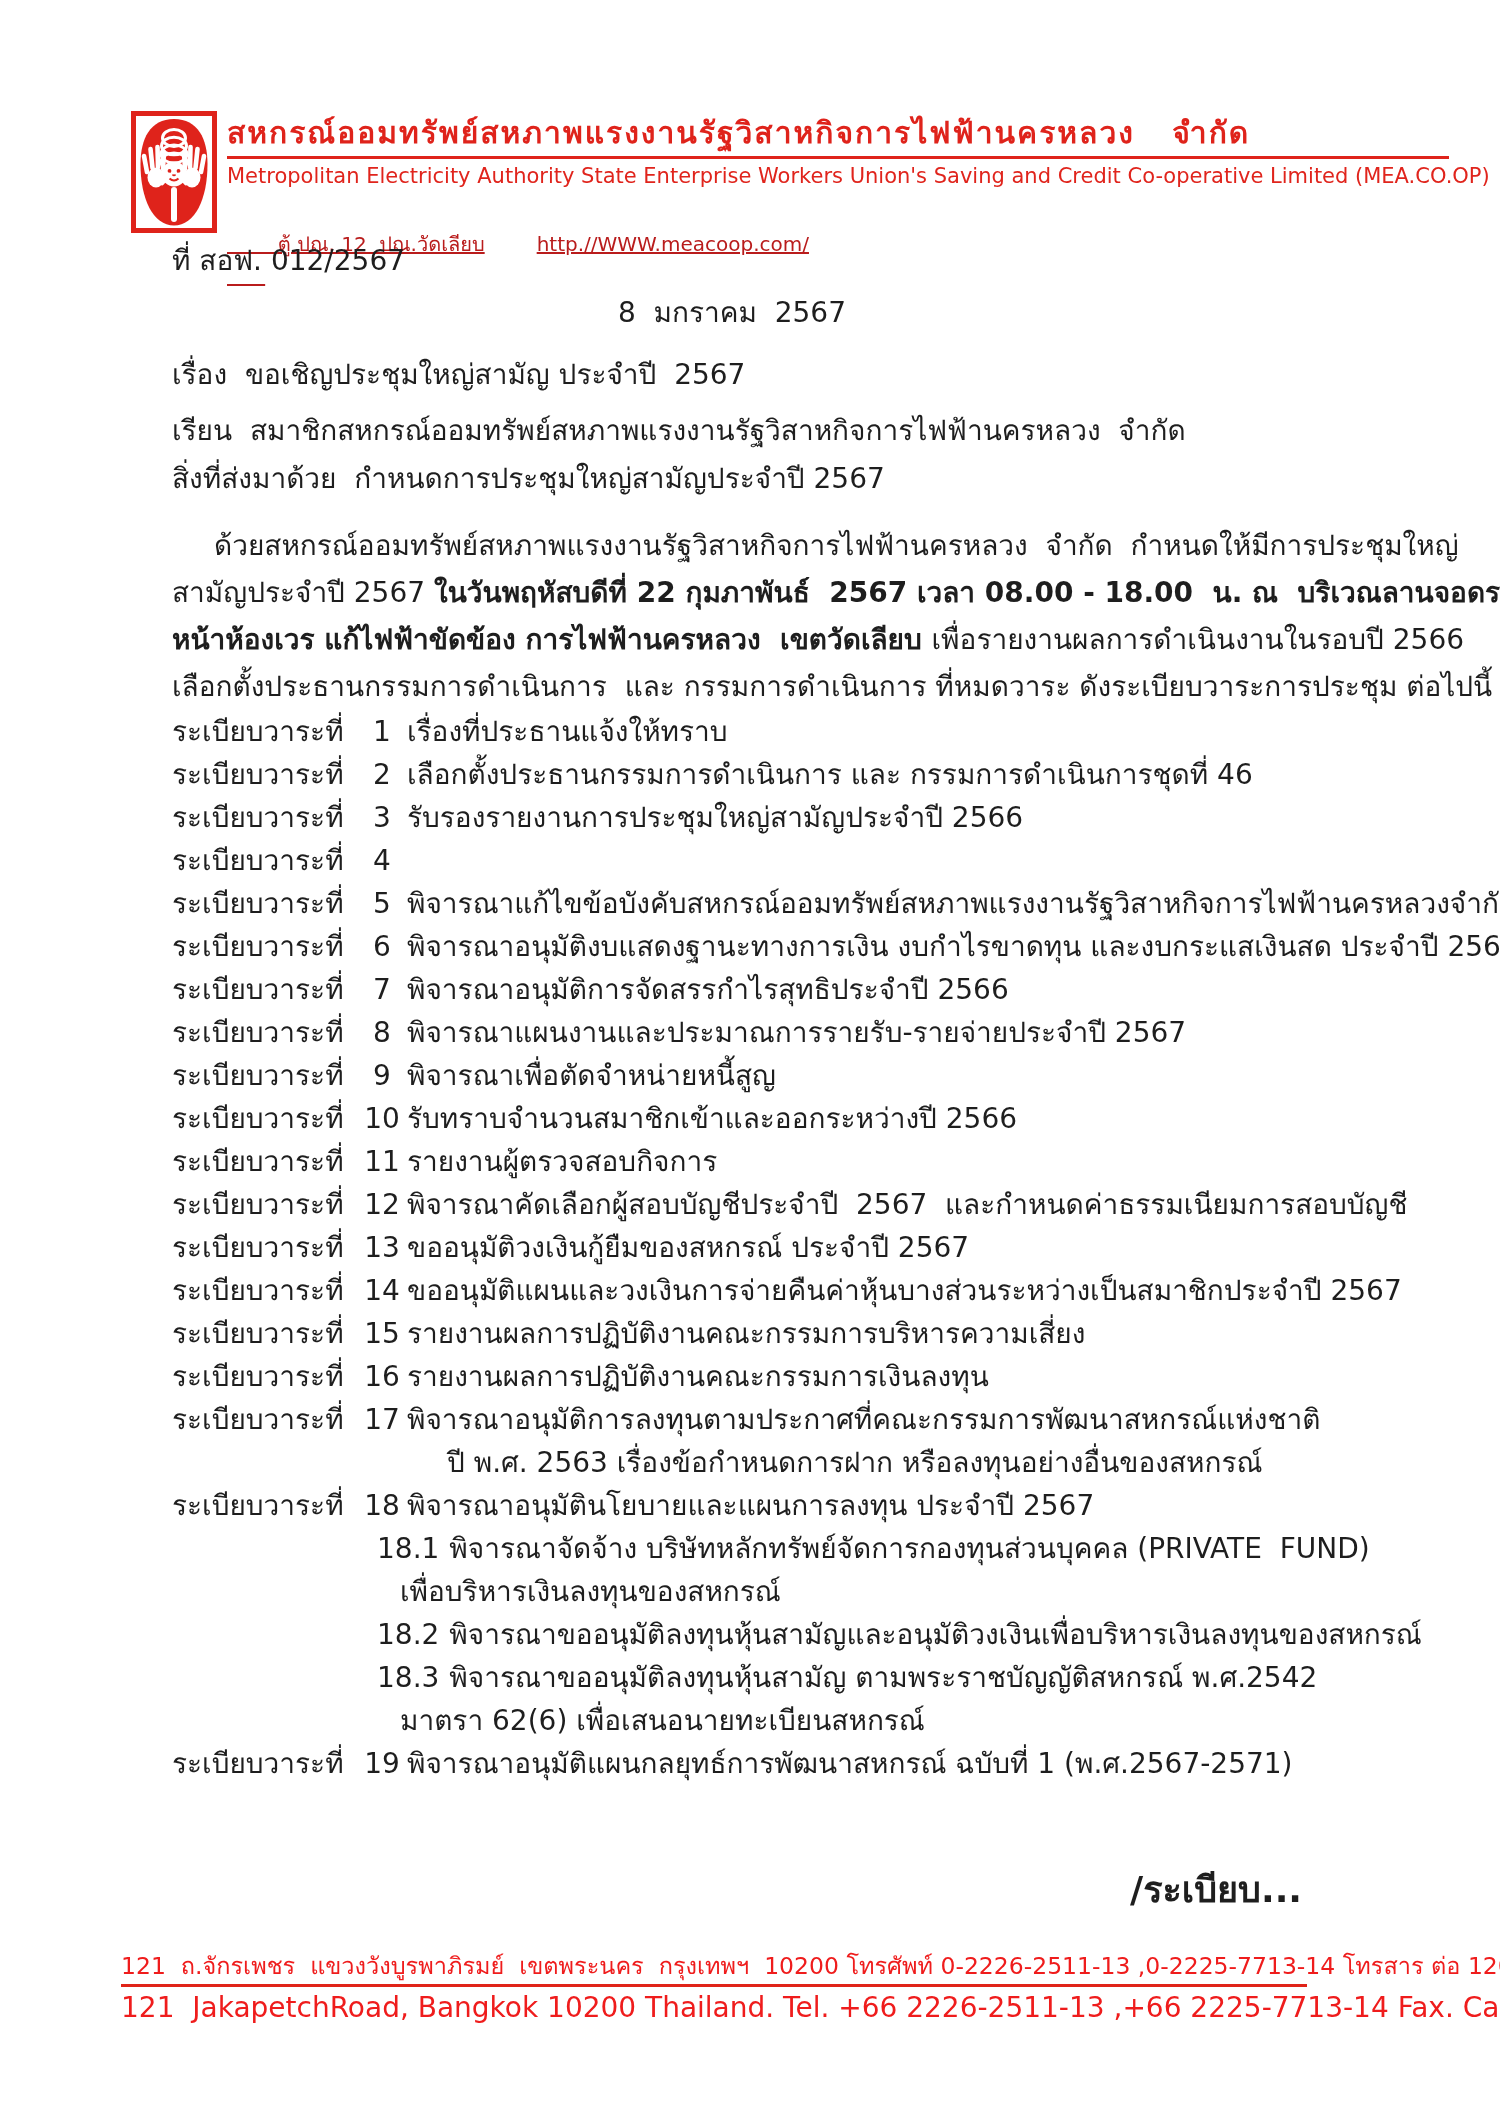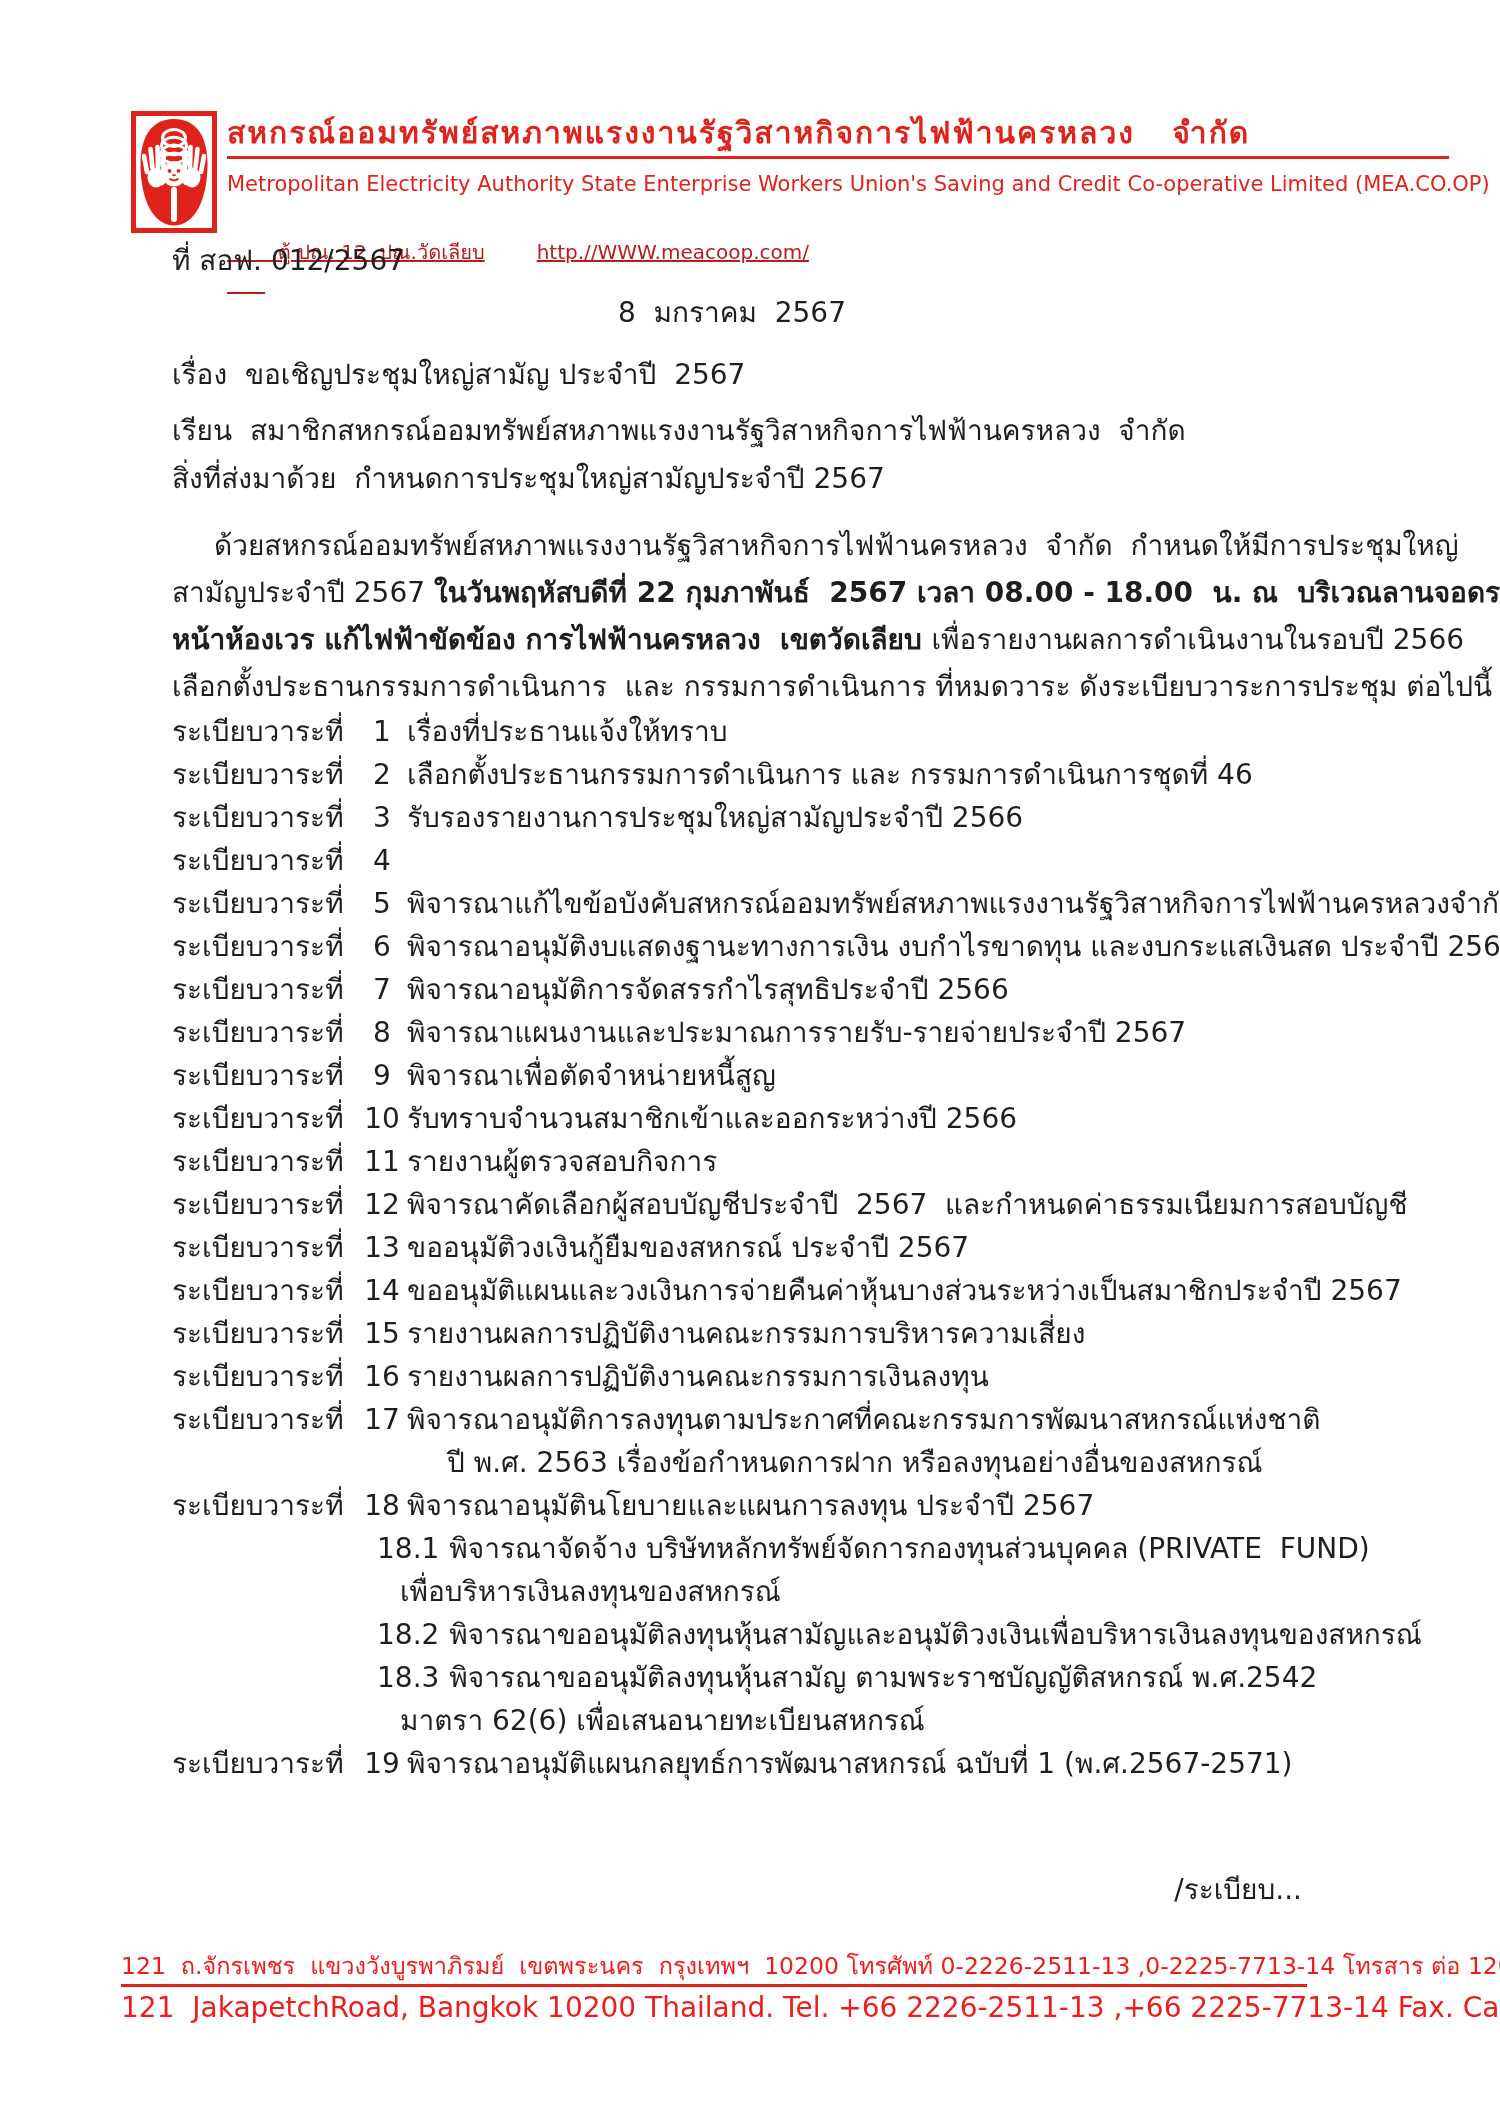--- a/index.html
+++ b/index.html
@@ -12,21 +12,21 @@
 
   
   .header{position:absolute;top:111px;left:131px;right:58px;display:flex;}
   .logo{width:86px;height:122px;flex:none;}
   .header-text{margin-left:10px;width:1225px;}
   .org-th{
     color:#df231b;font-weight:bold;font-size:30px;line-height:36px;
     letter-spacing:2px;white-space:pre;padding-top:4px;
   }
   .red-rule{height:3px;background:#df231b;margin-top:5px;width:1222px;}
-  .org-en{color:#e0241c;font-size:21px;line-height:26px;margin-top:12px;white-space:pre;}
+  .org-en{color:#e0241c;font-size:21px;line-height:26px;margin-top:4px;white-space:pre;}
   .po-line{color:#b91c1c;font-size:20px;line-height:32px;margin-top:7px;white-space:pre;text-decoration:underline;}
   .po-line .url{margin-left:52px;}
 
   
   .content{position:absolute;top:244px;left:172px;width:1216px;font-size:28px;}
   .line{height:34px;line-height:34px;white-space:pre;}
   .ref{}
   .date-line{margin-top:18px;text-align:center;transform:translateX(-48px);}
   .subject{margin-top:28px;}
   .to{margin-top:22px;}
@@ -45,21 +45,21 @@
   .atext{flex:none;}
   .cont17{padding-left:275px;text-align:center;}
   .sub-row{padding-left:205px;}
   .sub-row .subno{margin-right:10px;}
   .sub-cont{padding-left:228px;}
 
   
   .continuation{
     position:absolute;top:1872px;left:172px;width:1216px;
     text-align:right;padding-right:86px;box-sizing:border-box;
-    font-size:28px;line-height:36px;white-space:pre;
+    font-size:36px;line-height:36px;white-space:pre;font-weight:bold;
   }
 
   
   .footer{position:absolute;left:121px;top:1952px;width:1280px;}
   .footer-th{color:#ef1c1c;font-size:23.5px;line-height:29px;white-space:pre;}
   .footer-rule{height:3px;background:#e02318;width:1186px;margin-top:3px;}
   .footer-en{color:#ef1c1c;font-size:28px;line-height:35px;margin-top:3px;white-space:pre;}
 </style>
 </head>
 <body>

